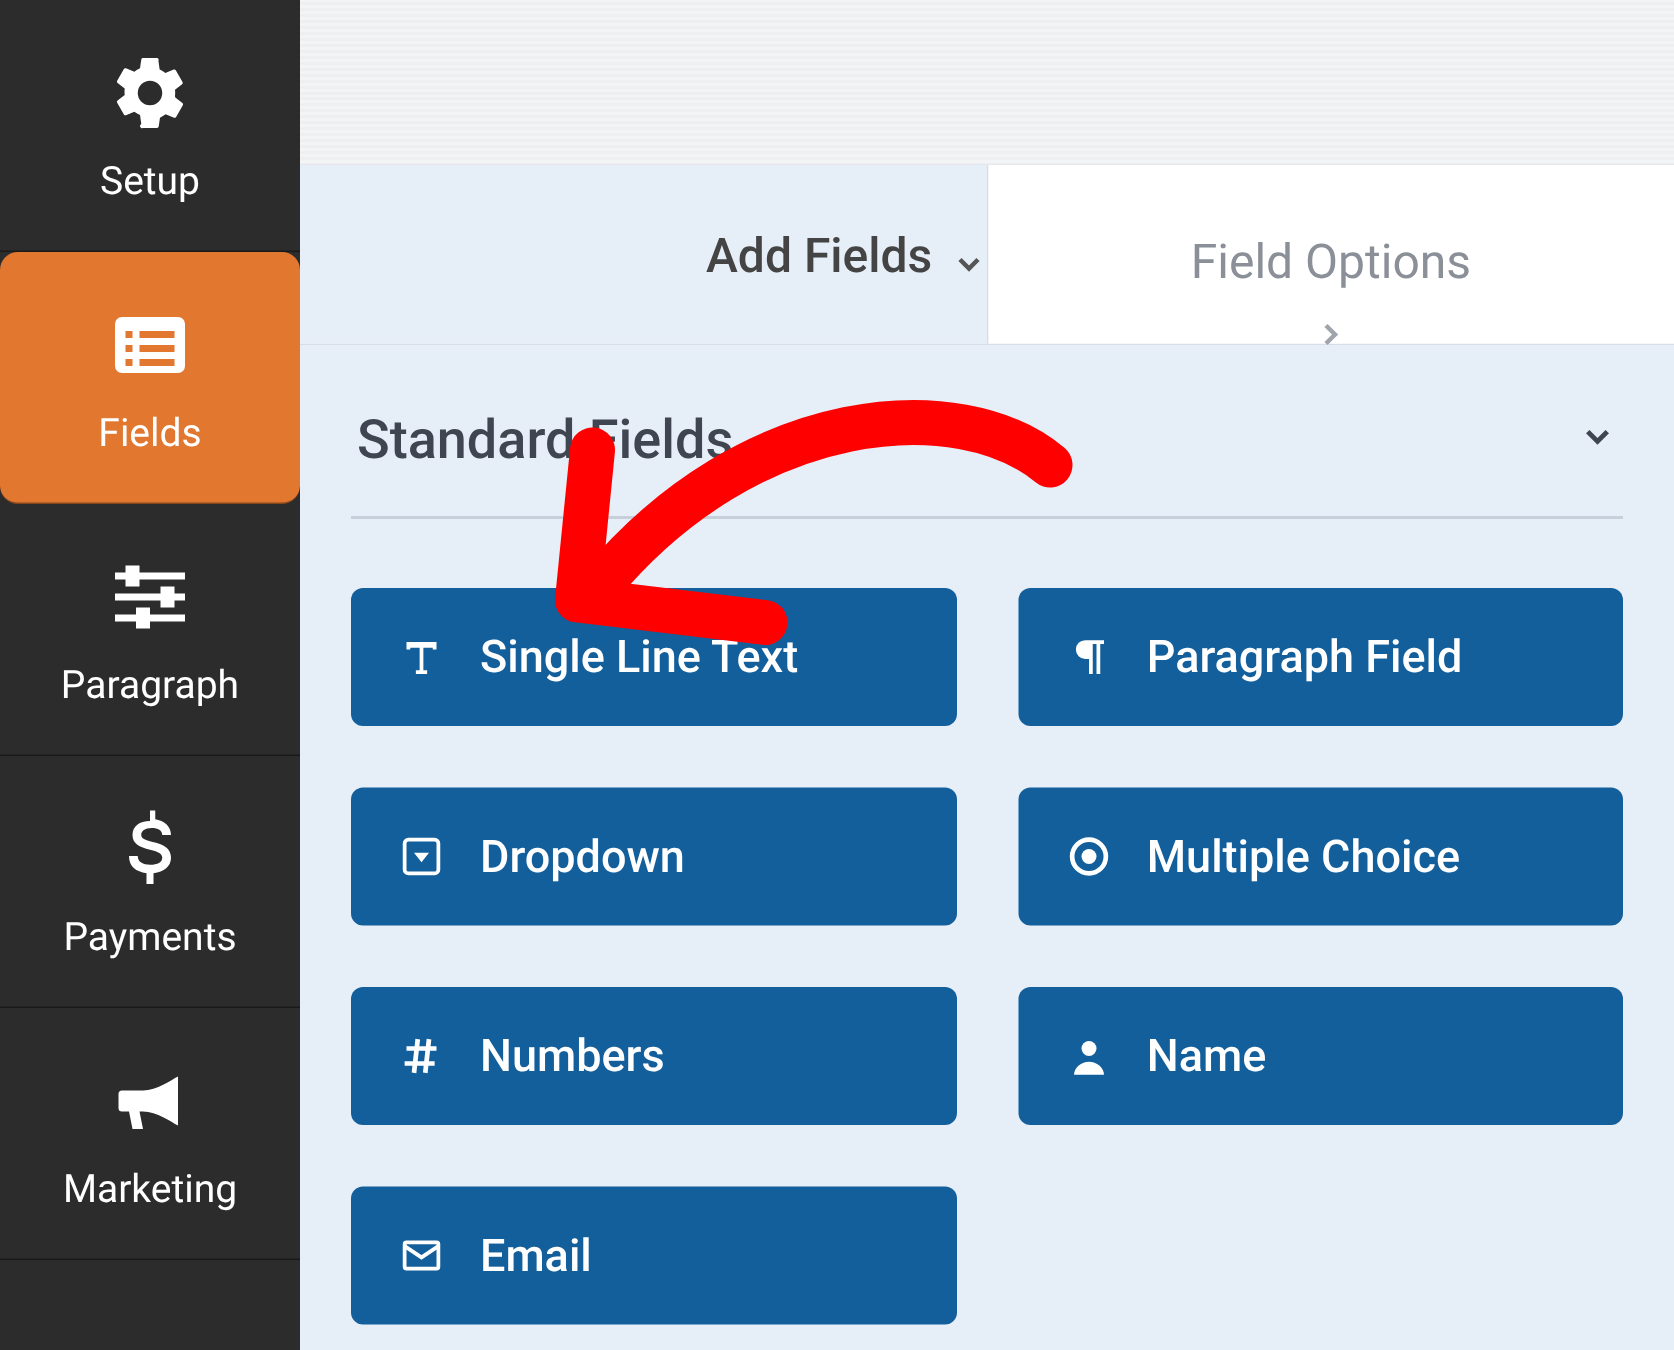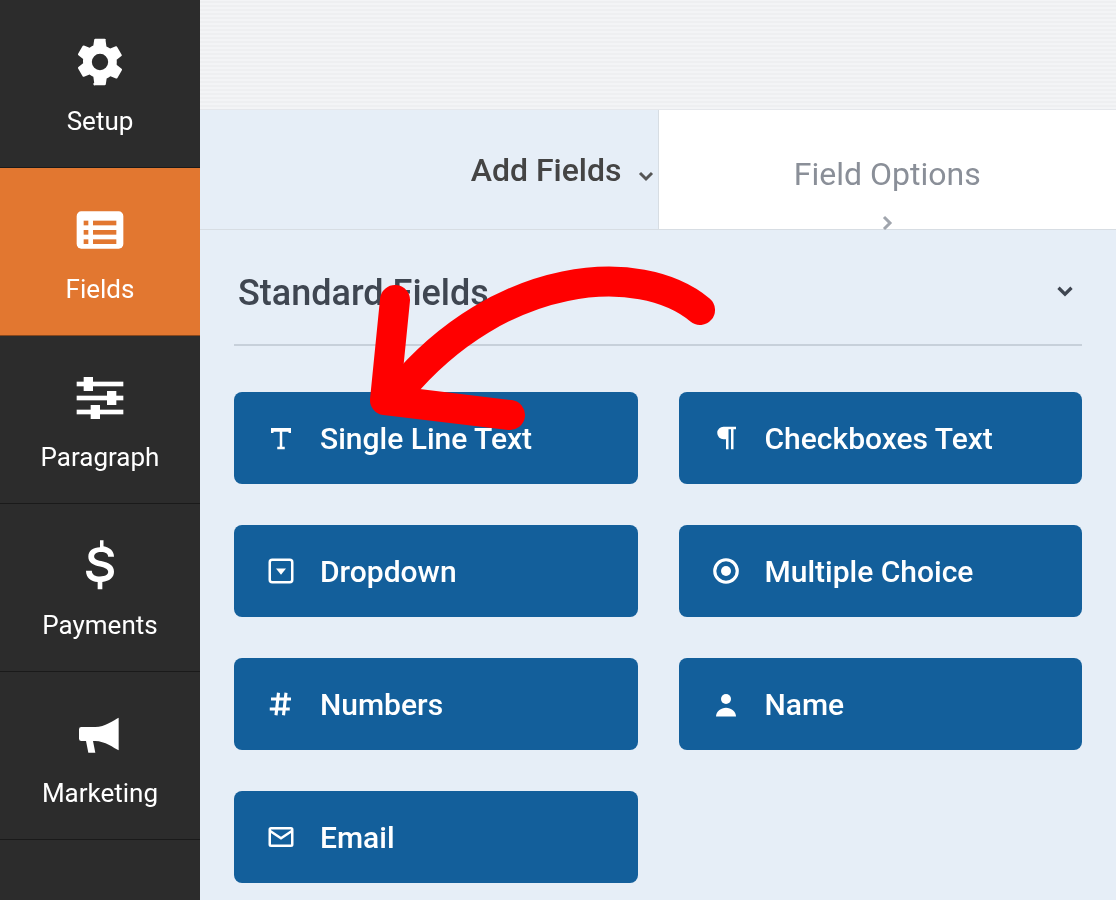--- a/index.html
+++ b/index.html
@@ -17,21 +17,21 @@
   .side-item {
     display: flex;
     flex-direction: column;
     align-items: center;
     justify-content: center;
     height: 168px;
     color: #fff;
     cursor: pointer;
     border-bottom: 1px solid rgba(0,0,0,0.4);
   }
-  .side-item.active { background: #e27730; }
+  .side-item.active { background: #e27730; border-radius: 12px; }
   .side-item .icon { width: 60px; height: 60px; display: flex; align-items: center; justify-content: center; margin-bottom: 14px; }
   .side-item .label { font-size: 26px; font-weight: 400; }
   .side-item .icon svg { width: 56px; height: 56px; fill: #fff; }
 
   
   .main { flex: 1; display: flex; flex-direction: column; min-width: 0; position: relative; }
   .top-strip { height: 110px; background: repeating-linear-gradient(0deg, #f3f4f6, #f3f4f6 2px, #eeeff1 2px, #eeeff1 4px); border-bottom: 1px solid #e5e7eb; }
 
   .tabs { display: flex; height: 120px; border-bottom: 1px solid #d7dde3; }
   .tab {
@@ -197,21 +197,21 @@
           </span>
           <span>Single Line Text</span>
         </div>
 
         <div class="field-btn">
           <span class="ficon">
             <svg viewBox="0 0 24 24">
                 <path d="M10 3a5 5 0 0 0 0 10h2v8h2V5h2v16h2V5h2V3H10z"></path>
               </svg>
           </span>
-          <span>Checkboxes Text</span>
+          <span>Paragraph Field</span>
         </div>
 
         <div class="field-btn">
           <span class="ficon">
             <svg viewBox="0 0 24 24">
                 <rect x="3" y="3" width="18" height="18" rx="2" fill="none" stroke="#fff" stroke-width="2"></rect>
                 <polygon points="8,10 16,10 12,15" fill="#fff"></polygon>
               </svg>
           </span>
           <span>Dropdown</span>

